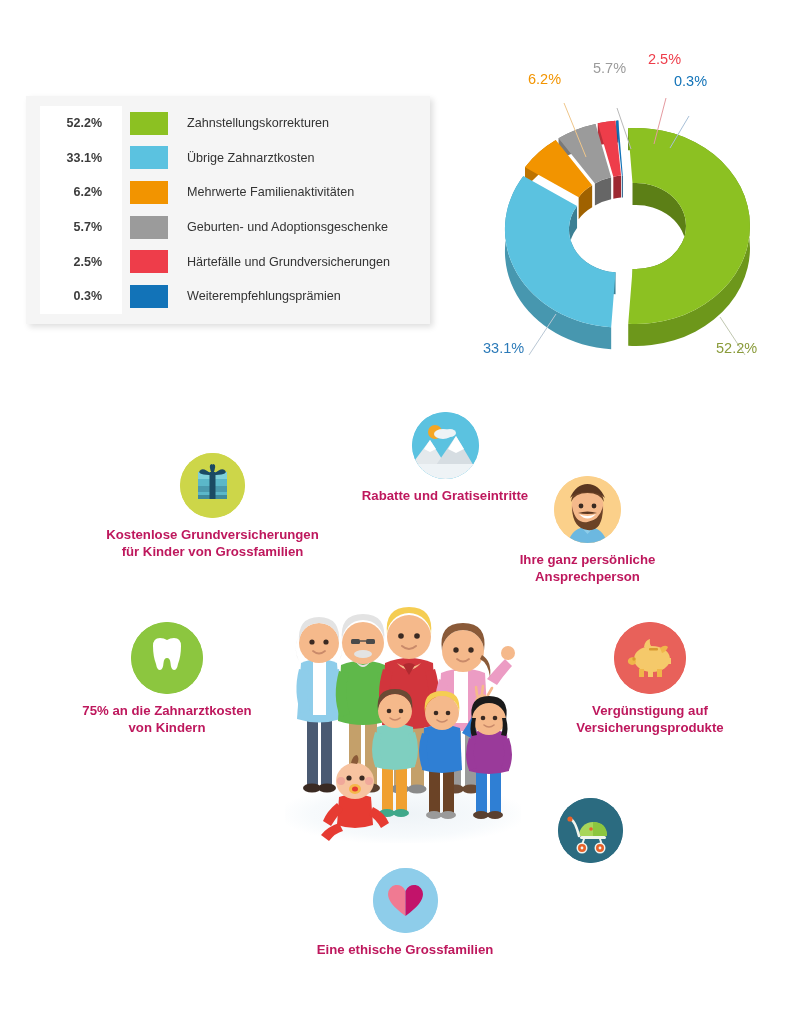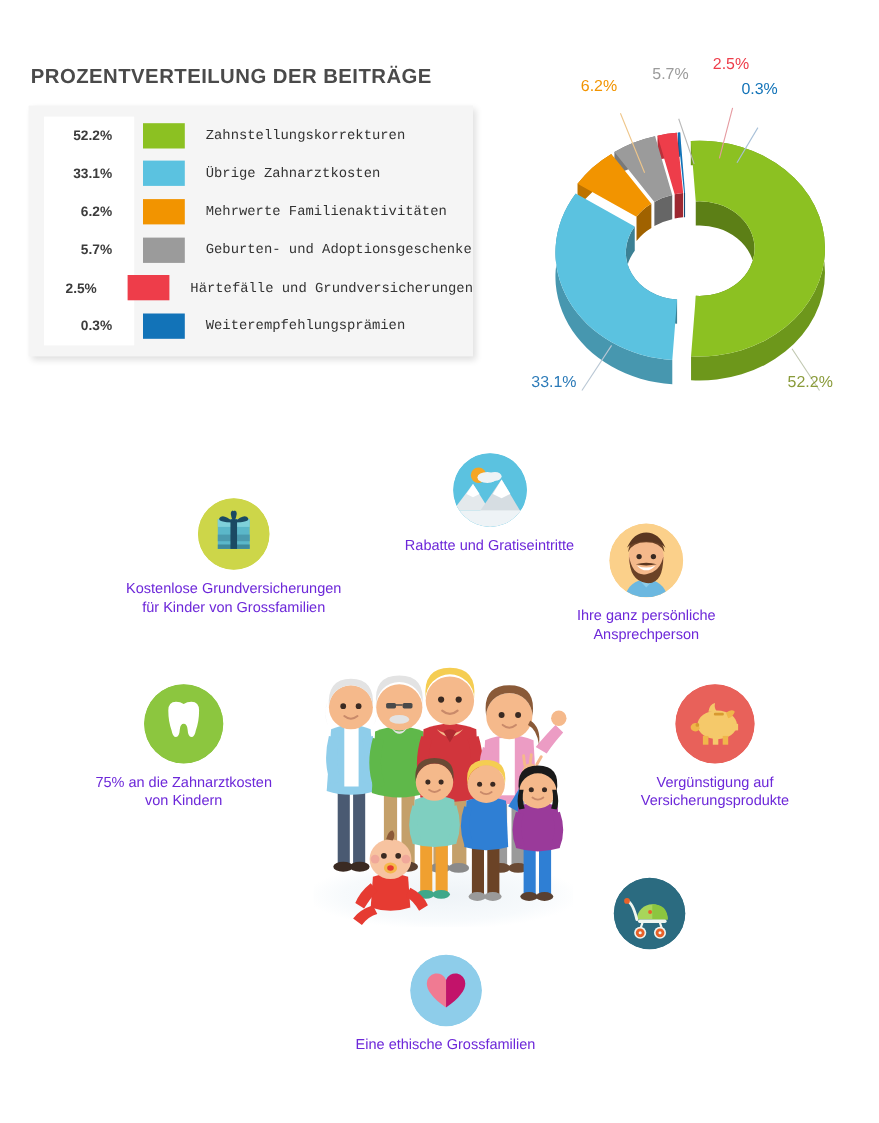--- a/index.html
+++ b/index.html
@@ -35,57 +35,56 @@
     position:relative; height:34.6px; display:flex; align-items:center;
   }
   .legend-pct {
     width:96px; text-align:right; padding-right:20px;
     font-size:12.5px; font-weight:bold; color:#3c3c3c;
   }
   .legend-swatch {
     width:38px; height:23px; margin-left:8px; flex:0 0 auto;
   }
   .legend-label {
-    margin-left:19px; font-size:12.6px; color:#333; white-space:nowrap;font-family:Liberation Mono, monospace;
+    margin-left:19px; font-size:12.6px; color:#333; white-space:nowrap;
   }
 
   
   #donut-chart { position:absolute; left:455px; top:40px; width:344px; height:340px; }
   #donut-svg { position:absolute; left:0; top:0; }
   .pie-label {
     position:absolute; font-size:14.5px; font-weight:normal; white-space:nowrap;
   }
 
   
   #benefits-section { position:absolute; left:0; top:390px; width:799px; height:631px; }
 
   .benefit { position:absolute; text-align:center; }
   .benefit-icon {
     border-radius:50%; margin:0 auto; position:relative; overflow:hidden;
   }
   .benefit-caption {
-    margin-top:9px; font-size:13.2px; font-weight:normal;
-    color:#6d28d9; line-height:1.28; white-space:pre-line;text-align:center;
+    margin-top:9px; font-size:13.2px; font-weight:bold;
+    color:#be185d; line-height:1.28; white-space:pre-line;text-align:center;
   }
 
   
   #family-illustration {
     position:absolute; left:277px; top:195px; width:250px; height:265px;
   }
   #family-shadow {
     position:absolute; left:8px; top:200px; width:236px; height:58px;
     background:radial-gradient(ellipse at center, #eef3f7 0%, #f7fafc 55%, rgba(255,255,255,0) 75%);
   }
 </style>
 </head>
 <body>
 
 <div id="top-section">
 
-  <div id="page-title">PROZENTVERTEILUNG DER BEITRÄGE</div>
 
   <div id="legend-panel">
     <div id="legend-pct-column"></div>
     <div id="legend-rows">
         <div class="legend-row">
           <div class="legend-pct">52.2%</div>
           <div class="legend-swatch" style="background: rgb(140, 193, 34);"></div>
           <div class="legend-label">Zahnstellungskorrekturen</div>
         </div>
         <div class="legend-row">

